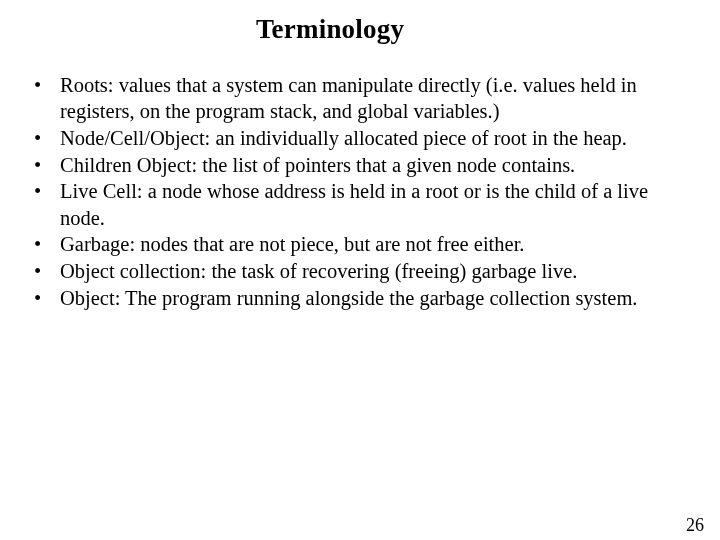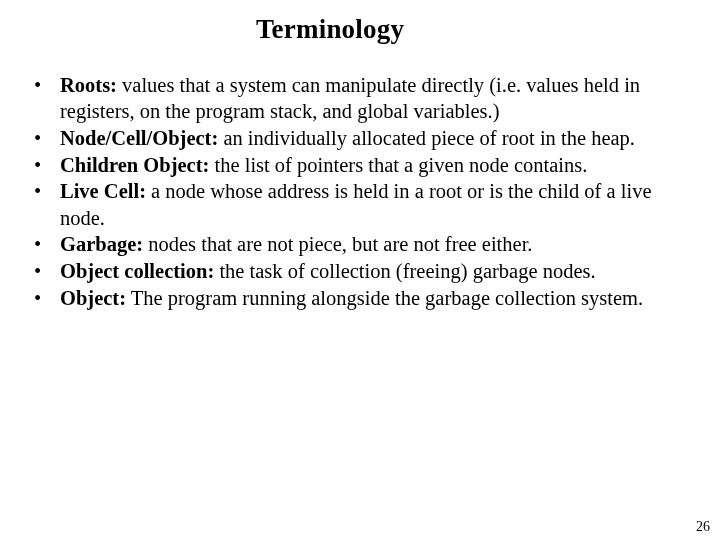--- a/index.html
+++ b/index.html
@@ -57,32 +57,32 @@
 
   .bullet-marker {
     position: absolute;
     left: 6px;
     top: 0;
     font-size: 20.5px;
     line-height: 26.2px;
   }
 
   .term {
-    font-weight: bold;
+    font-weight: normal;
   }
 
   .definition {
     font-weight: normal;
   }
 
   .page-number {
     position: absolute;
-    right: 10px;
+    right: 16px;
     bottom: 6px;
-    font-size: 14px;
+    font-size: 18px;
     line-height: 1;
     font-family: "Liberation Serif", "DejaVu Serif", serif;
   }
 </style>
 </head>
 <body>
 
 <div class="slide">
 
   <div class="slide-title">Terminology</div>
@@ -103,21 +103,21 @@
 
     <li class="bullet-item">
       <span class="bullet-marker">•</span><span class="term">Live Cell:</span><span class="definition"> a node whose address is held in a root or is the child of a live node.</span>
     </li>
 
     <li class="bullet-item">
       <span class="bullet-marker">•</span><span class="term">Garbage:</span><span class="definition"> nodes that are not piece, but are not free either.</span>
     </li>
 
     <li class="bullet-item">
-      <span class="bullet-marker">•</span><span class="term">Object collection:</span><span class="definition"> the task of collection (freeing) garbage nodes.</span>
+      <span class="bullet-marker">•</span><span class="term">Object collection:</span><span class="definition"> the task of recovering (freeing) garbage live.</span>
     </li>
 
     <li class="bullet-item">
       <span class="bullet-marker">•</span><span class="term">Object:</span><span class="definition"> The program running alongside the garbage collection system.</span>
     </li>
 
   </ul>
 
   <div class="page-number">26</div>
 

